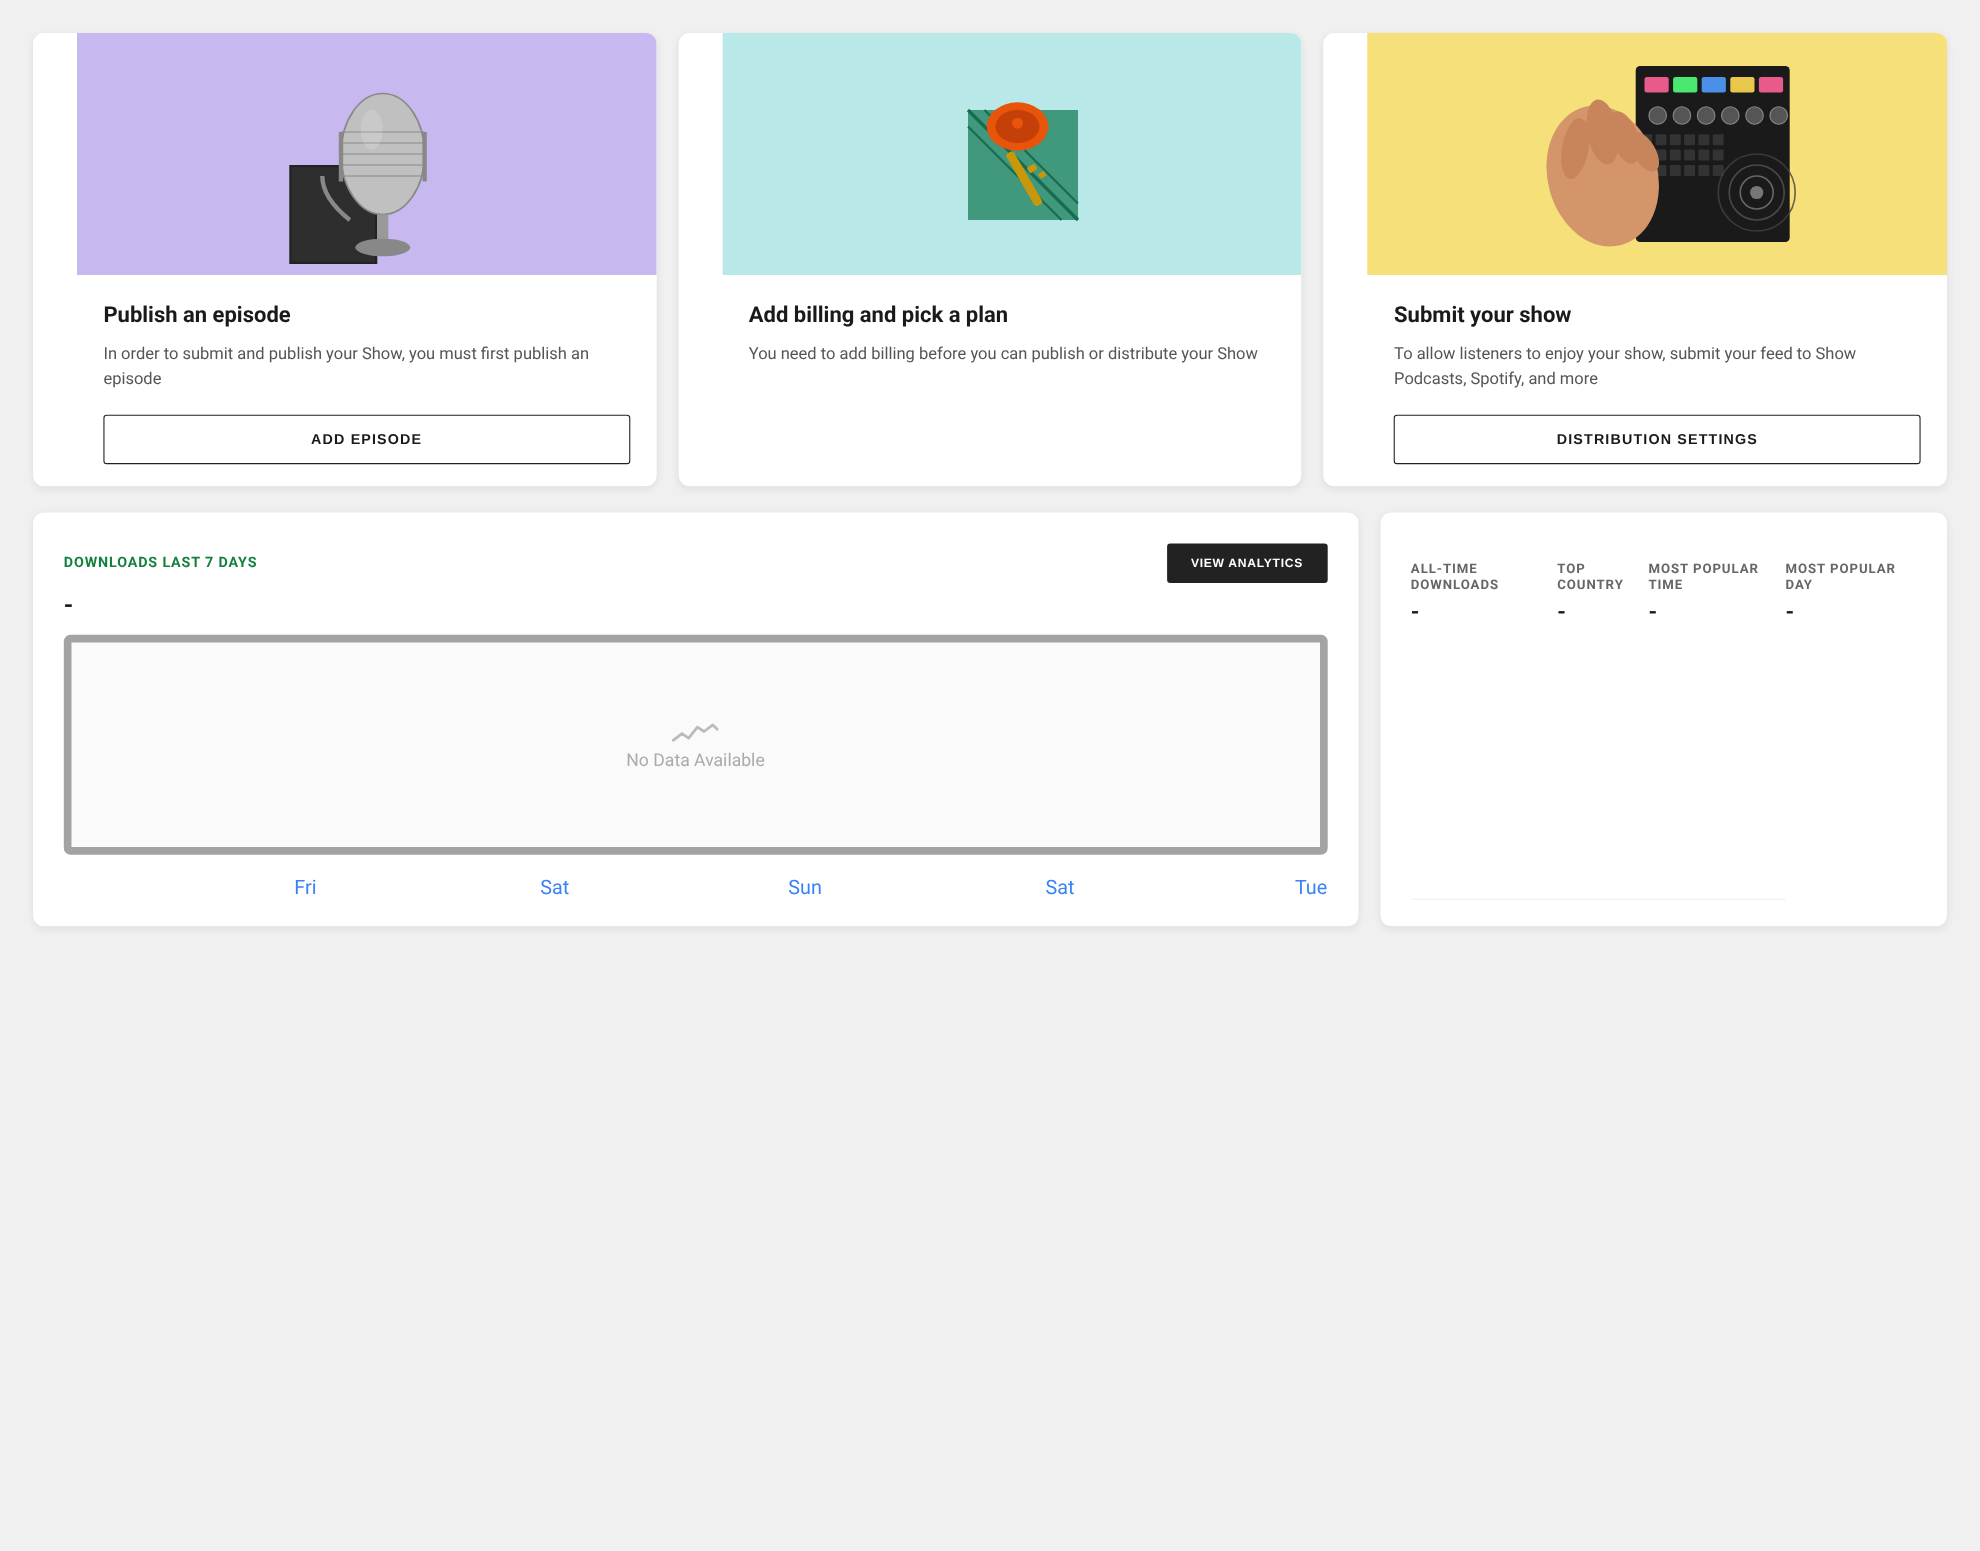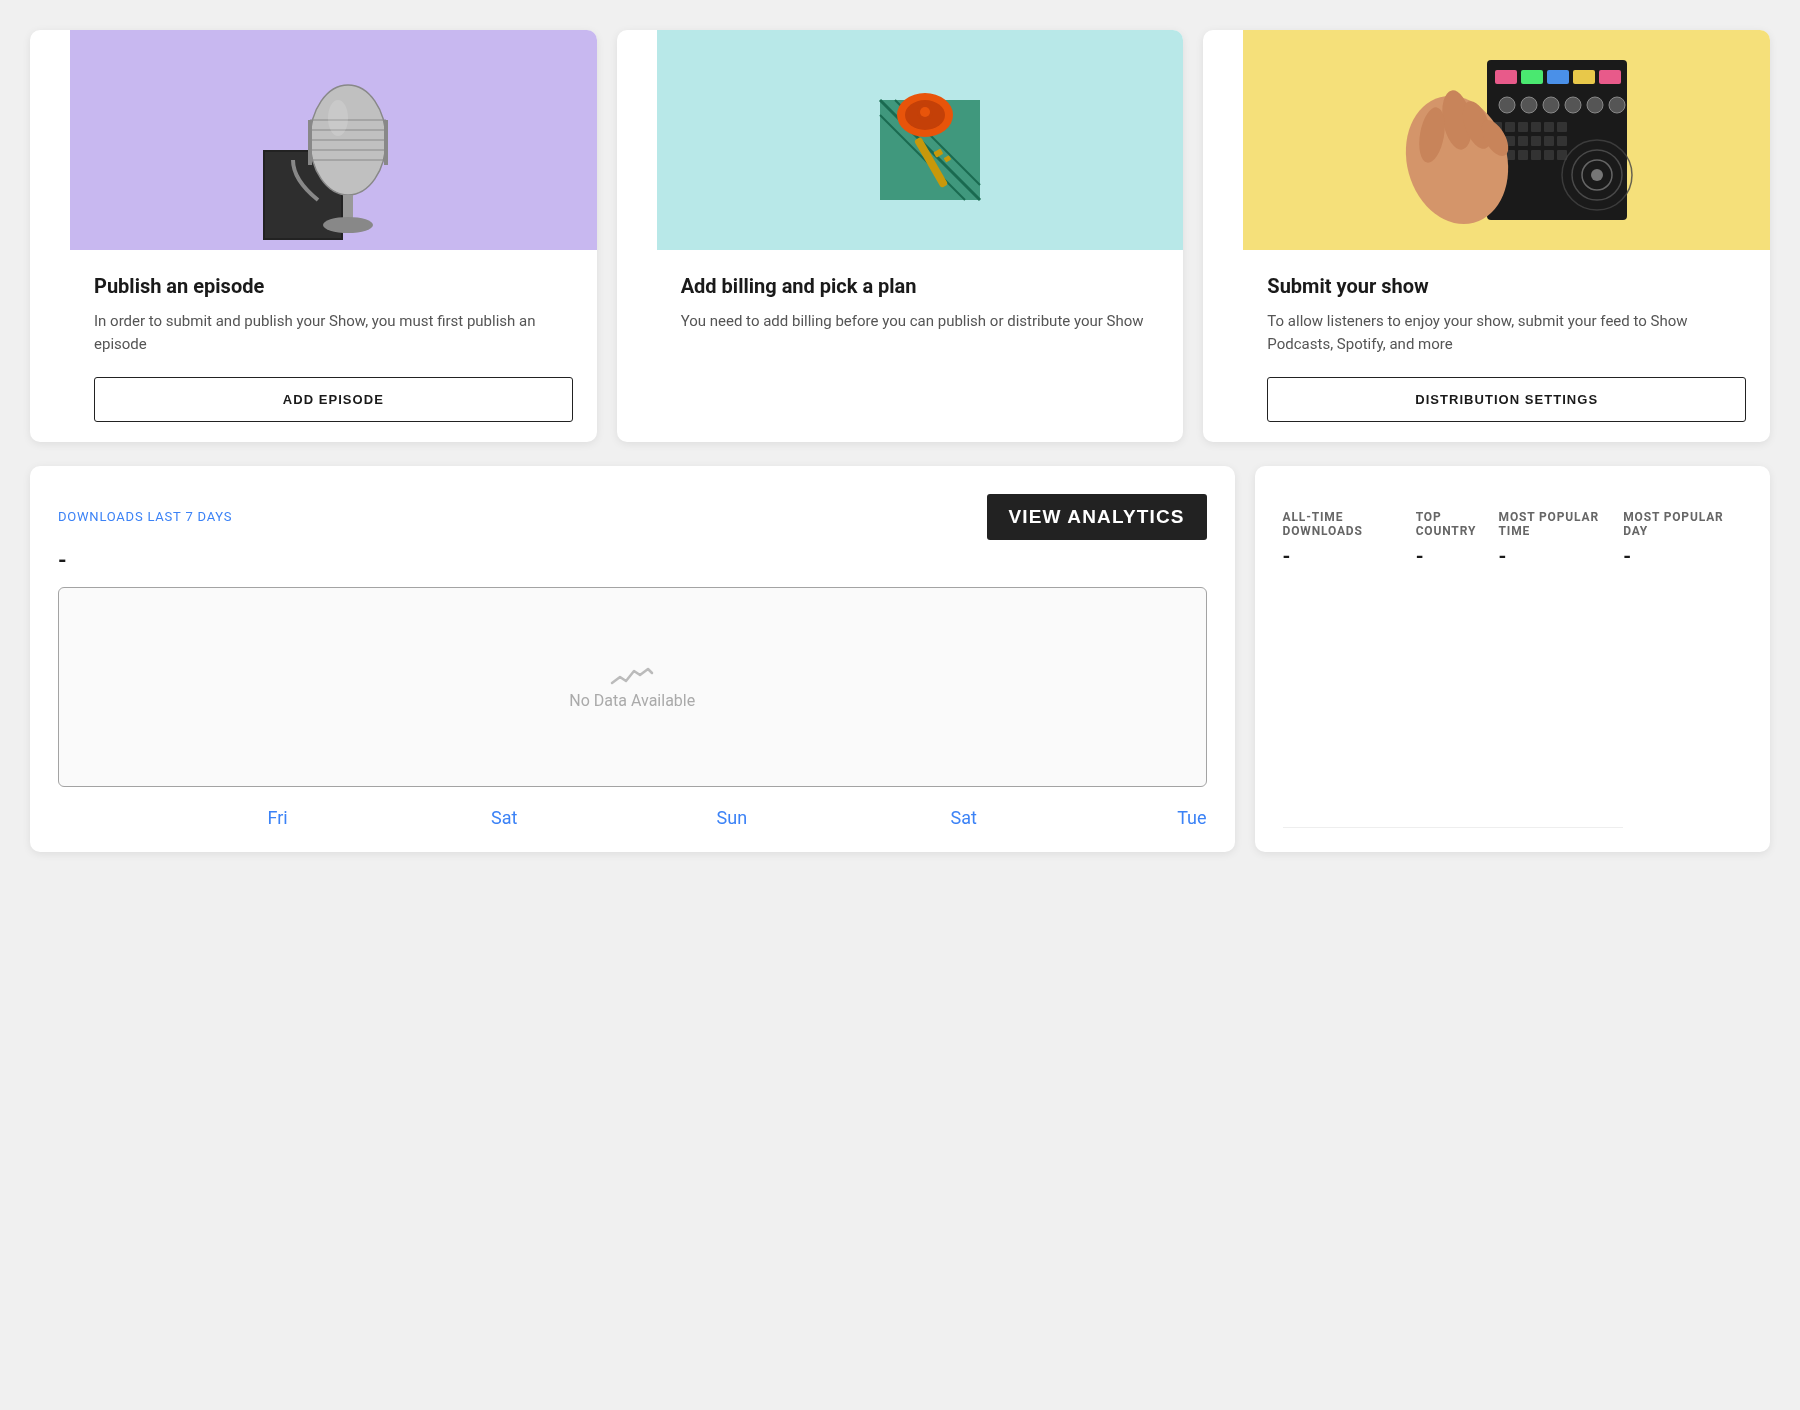--- a/index.html
+++ b/index.html
@@ -116,49 +116,49 @@
 
     .analytics-header {
       display: flex;
       align-items: center;
       justify-content: space-between;
       margin-bottom: 8px;
     }
 
     .analytics-label {
       font-size: 13px;
-      font-weight: 400;
-      color: #3b82f6;
+      font-weight: 700;
+      color: #15803d;
       letter-spacing: 0.06em;
       text-transform: uppercase;
     }
 
     .view-analytics-btn {
       background: #222;
       color: #fff;
       border: none;
       padding: 12px 22px;
-      font-size: 19px;
+      font-size: 11px;
       font-weight: 600;
       letter-spacing: 0.06em;
       cursor: pointer;
       border-radius: 3px;
       text-transform: uppercase;
     }
 
     .downloads-count {
       font-size: 22px;
       font-weight: 700;
       color: #1a1a1a;
       margin-bottom: 14px;
     }
 
     .chart-area {
       background: #fafafa;
-      border: 1px solid #a3a3a3;
+      border: 7px solid #a3a3a3;
       border-radius: 6px;
       flex: 1;
       min-height: 200px;
       display: flex;
       flex-direction: column;
       align-items: center;
       justify-content: center;
       position: relative;
       margin-bottom: 12px;
     }

